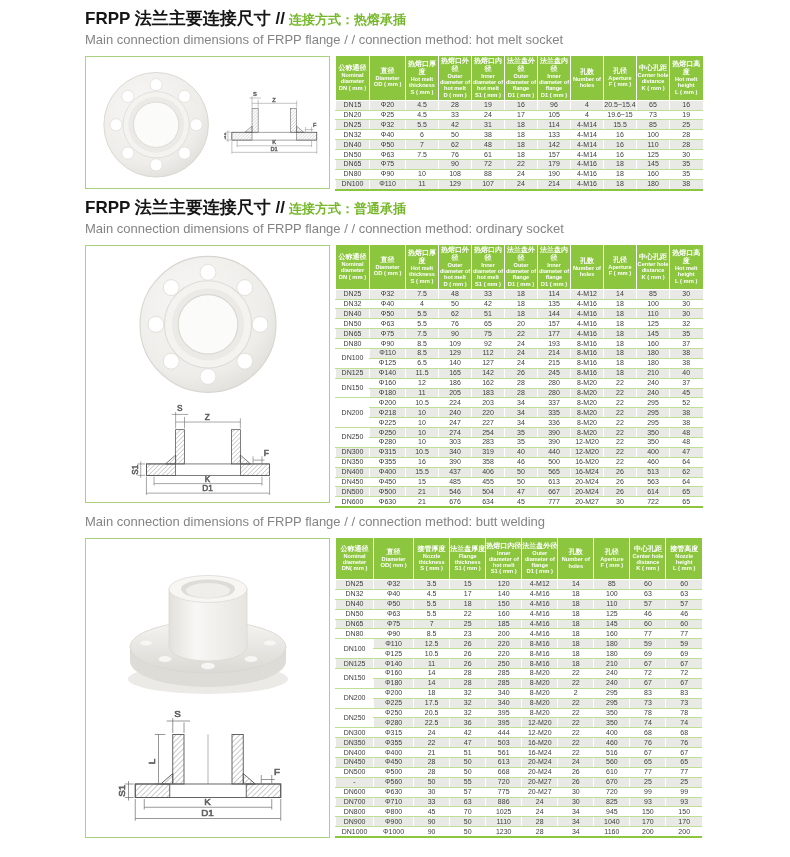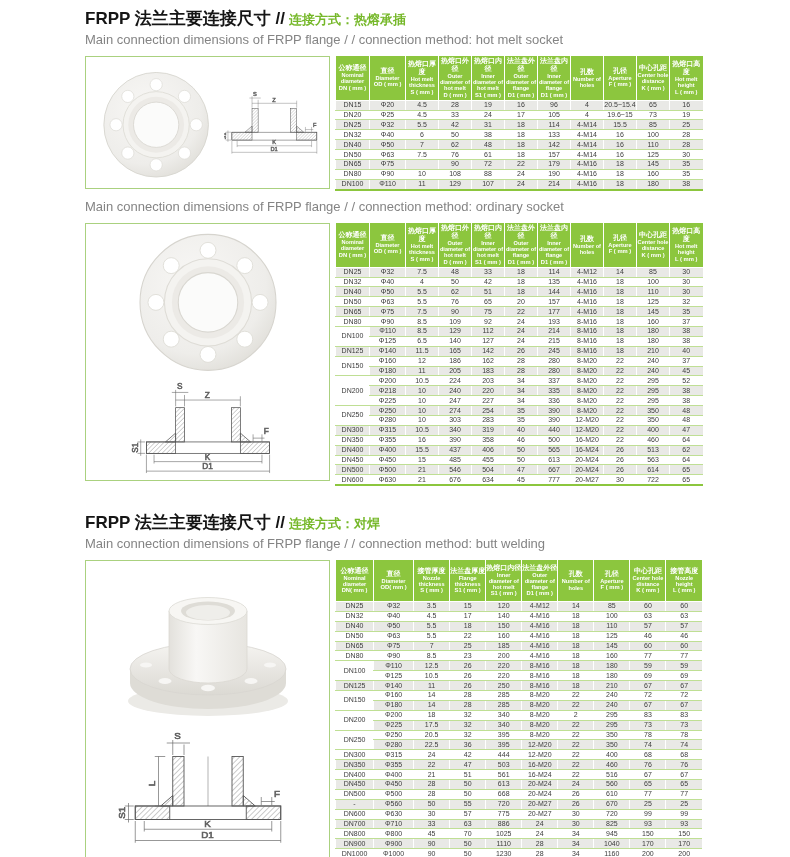--- a/index.html
+++ b/index.html
@@ -302,20 +302,21 @@
             <td>18</td>
             <td>180</td>
             <td>38</td>
           </tr>
         </tbody>
       </table>
   </div>
 </div>
 
 <div class="section" id="sec1">
+  <h2 class="title"><span>FRPP 法兰主要连接尺寸 //</span><span class="method">连接方式：普通承插</span></h2>
   <p class="subtitle">Main connection dimensions of FRPP flange / / connection method: ordinary socket</p>
   <div class="content">
     <div class="figbox">
       <svg width="172" height="150" viewBox="0 0 140 140">
         <defs>
           <radialGradient id="fg1" cx="40%" cy="35%" r="75%">
             <stop offset="0%" stop-color="#f8f7f5"></stop>
               <stop offset="70%" stop-color="#eeedea"></stop>
               <stop offset="100%" stop-color="#dddbd5"></stop>
           </radialGradient>
@@ -730,21 +731,20 @@
             <td>30</td>
             <td>722</td>
             <td>65</td>
           </tr>
         </tbody>
       </table>
   </div>
 </div>
 
 <div class="section" id="sec2">
-  <h2 class="title"><span>FRPP 法兰主要连接尺寸 //</span><span class="method">连接方式：对焊</span></h2>
   <p class="subtitle">Main connection dimensions of FRPP flange / / connection method: butt welding</p>
   <div class="content">
     <div class="figbox">
       <svg width="190" height="158" viewBox="0 0 190 158">
         <defs>
           <linearGradient id="cg2" x1="0" y1="0" x2="1" y2="0">
             <stop offset="0%" stop-color="#e3e1dc"></stop>
               <stop offset="35%" stop-color="#f8f7f5"></stop>
               <stop offset="100%" stop-color="#e7e5e0"></stop>
           </linearGradient>

